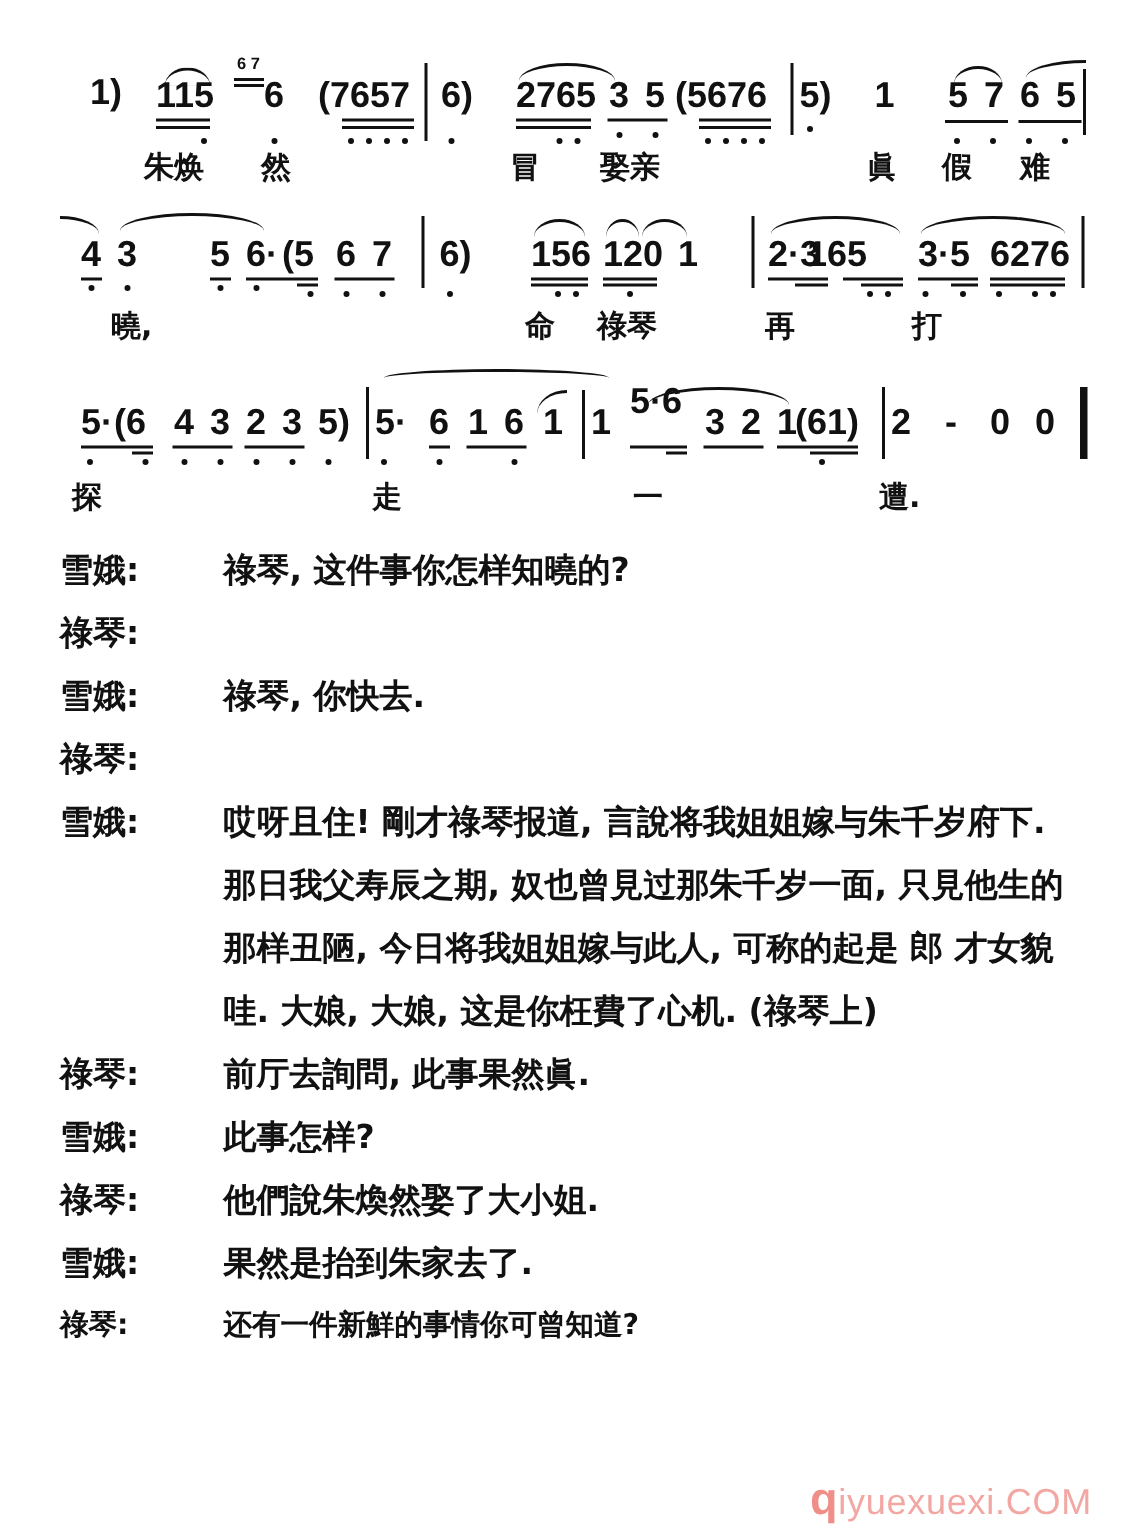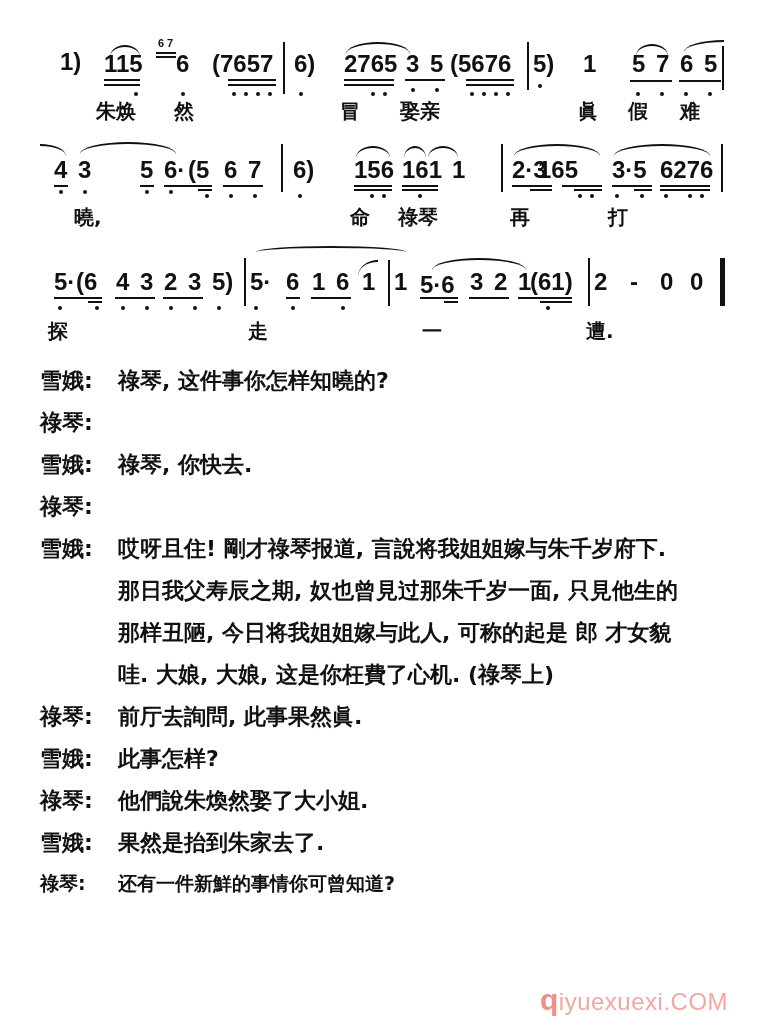--- a/index.html
+++ b/index.html
@@ -11,21 +11,21 @@
   .score-line { position:absolute; left:0; width:760px; height:110px; }
   .note { position:absolute; font-family:"Liberation Sans", sans-serif; font-weight:bold; font-size:24px; line-height:24px; color:#111; white-space:nowrap; }
   .grace { position:absolute; font-family:"Liberation Sans", sans-serif; font-weight:bold; font-size:11px; line-height:11px; color:#111; white-space:nowrap; }
   .ul { position:absolute; height:2px; background:#111; }
   .dot { position:absolute; width:4px; height:4px; border-radius:50%; background:#111; }
   .bar { position:absolute; width:2px; background:#111; }
   .bar.thick { width:5px; }
   .slur { position:absolute; border-top:2px solid #111; border-radius:50% 50% 0 0 / 100% 100% 0 0; height:10px; }
   .lyric { position:absolute; font-size:20px; line-height:22px; font-weight:bold; color:#111; white-space:nowrap; }
   .dialogue { position:absolute; left:40px; width:710px; top:360px; }
-  .dline { display:flex; font-size:22px; line-height:42px; font-weight:bold; color:#111; }
+  .dline { display:flex; font-size:22px; line-height:42px; font-weight:bold; color:#111;gap:31px; }
   .speaker { width:78px; flex:none; white-space:nowrap; }
   .speech { flex:1; }
   .speech p { margin:0; }
   .watermark { position:absolute; left:540px; top:983px; font-family:"Liberation Sans", sans-serif; font-size:24px; color:#f3a7a2; letter-spacing:0.5px; }
   .watermark b { font-size:30px; color:#ef8f88; font-weight:bold; }
 </style>
 </head>
 <body>
 
 <div class="score-line" style="top:0">
@@ -122,21 +122,21 @@
   <div class="dot" style="left:298px;top:64px"></div>
 
   <div class="slur" style="left:356px;top:16px;width:34px"></div>
   <span class="note" style="left:354px;top:28px">156</span>
   <div class="ul" style="left:354px;top:55px;width:38px"></div>
   <div class="ul" style="left:354px;top:59px;width:38px"></div>
   <div class="dot" style="left:370px;top:64px"></div>
   <div class="dot" style="left:382px;top:64px"></div>
   <div class="slur" style="left:404px;top:16px;width:22px"></div>
   <div class="slur" style="left:428px;top:16px;width:30px"></div>
-  <span class="note" style="left:402px;top:28px">161</span>
+  <span class="note" style="left:402px;top:28px">120</span>
   <div class="ul" style="left:402px;top:55px;width:36px"></div>
   <div class="ul" style="left:402px;top:59px;width:36px"></div>
   <div class="dot" style="left:418px;top:64px"></div>
   <span class="note" style="left:452px;top:28px">1</span>
   <div class="bar" style="left:501px;top:14px;height:48px"></div>
 
   <div class="slur" style="left:514px;top:14px;width:86px"></div>
   <span class="note" style="left:512px;top:28px">2·3</span>
   <div class="ul" style="left:512px;top:55px;width:40px"></div>
   <div class="ul" style="left:530px;top:59px;width:22px"></div>
@@ -196,21 +196,21 @@
   <span class="note" style="left:312px;top:30px">1</span>
   <span class="note" style="left:336px;top:30px">6</span>
   <div class="ul" style="left:311px;top:57px;width:40px"></div>
   <div class="dot" style="left:341px;top:66px"></div>
   <div class="slur" style="left:358px;top:20px;width:20px;height:14px;border-radius:100% 0 0 0 / 100% 0 0 0"></div>
   <span class="note" style="left:362px;top:30px">1</span>
   <div class="bar" style="left:388px;top:20px;height:46px"></div>
   <span class="note" style="left:394px;top:30px">1</span>
 
   <div class="slur" style="left:432px;top:18px;width:94px"></div>
-  <span class="note" style="left:420px;top:33px">5·6</span>
+  <span class="note" style="left:420px;top:16px">5·6</span>
   <div class="ul" style="left:420px;top:57px;width:38px"></div>
   <div class="ul" style="left:444px;top:61px;width:14px"></div>
   <span class="note" style="left:470px;top:30px">3</span>
   <span class="note" style="left:494px;top:30px">2</span>
   <div class="ul" style="left:469px;top:57px;width:40px"></div>
   <span class="note" style="left:518px;top:30px">1</span>
   <span class="note" style="left:530px;top:30px">(61)</span>
   <div class="ul" style="left:518px;top:57px;width:54px"></div>
   <div class="ul" style="left:540px;top:61px;width:32px"></div>
   <div class="dot" style="left:546px;top:66px"></div>

